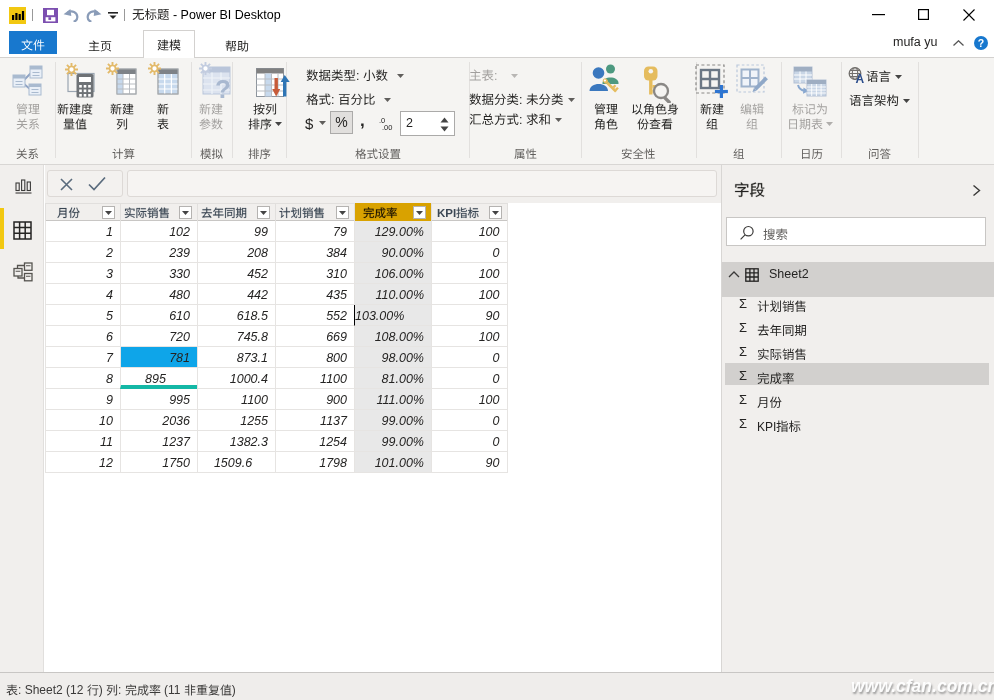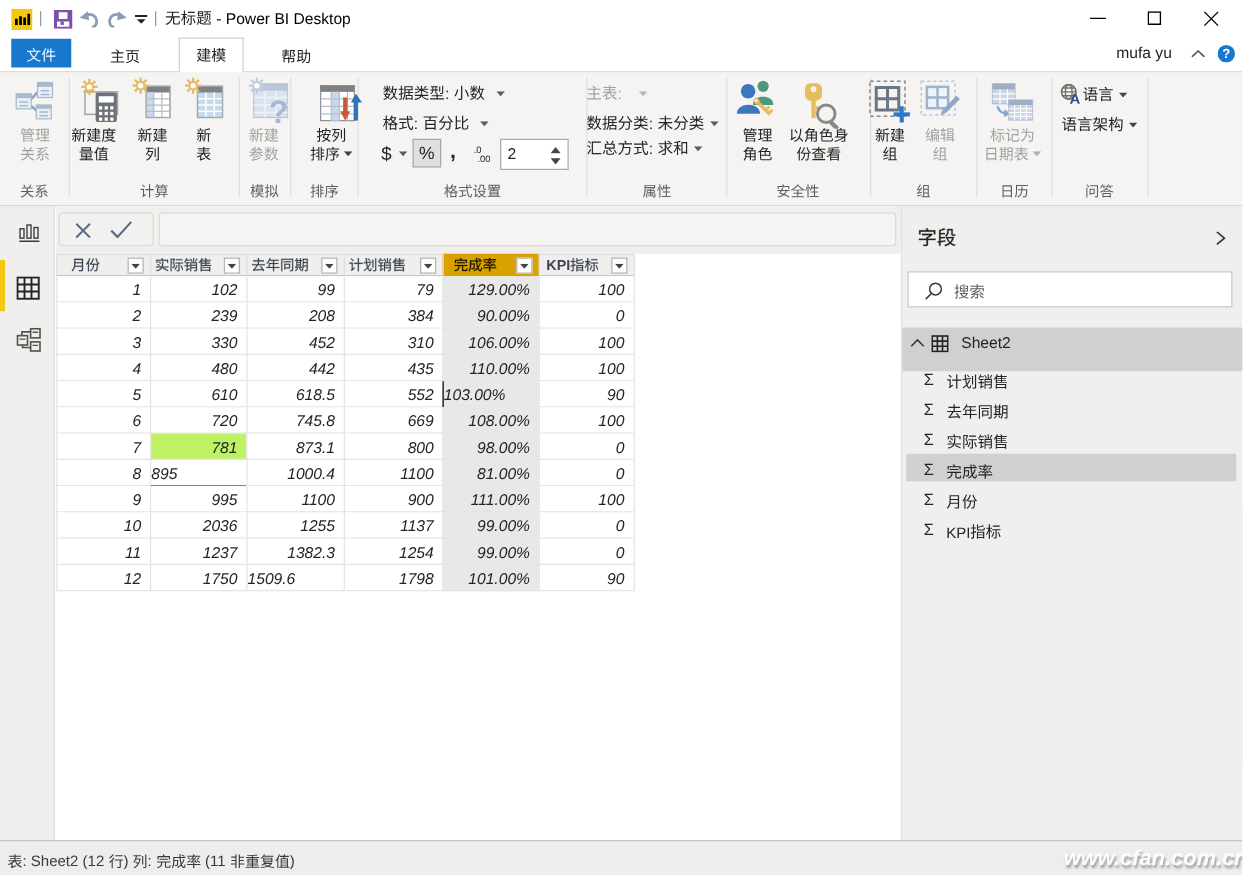--- a/index.html
+++ b/index.html
@@ -820,28 +820,28 @@
 <div class="abs lat" style="left:431.0px;top:305px;width:75.5px;height:21px;background:#fff;border-left:1px solid #e6e4e2;border-bottom:1px solid #e6e4e2;font-style:italic;font-size:12.5px;color:#252423;text-align:right;line-height:22px;padding-right:7px">90</div>
 <div class="abs" style="left:506.5px;top:305px;width:1px;height:21px;background:#e6e4e2"></div>
 <div class="abs lat" style="left:44.5px;top:326px;width:75.5px;height:21px;background:#fff;border-left:1px solid #e6e4e2;border-bottom:1px solid #e6e4e2;font-style:italic;font-size:12.5px;color:#252423;text-align:right;line-height:22px;padding-right:7px">6</div>
 <div class="abs lat" style="left:120.0px;top:326px;width:77px;height:21px;background:#fff;border-left:1px solid #e6e4e2;border-bottom:1px solid #e6e4e2;font-style:italic;font-size:12.5px;color:#252423;text-align:right;line-height:22px;padding-right:7px">720</div>
 <div class="abs lat" style="left:197.0px;top:326px;width:78px;height:21px;background:#fff;border-left:1px solid #e6e4e2;border-bottom:1px solid #e6e4e2;font-style:italic;font-size:12.5px;color:#252423;text-align:right;line-height:22px;padding-right:7px">745.8</div>
 <div class="abs lat" style="left:275.0px;top:326px;width:79px;height:21px;background:#fff;border-left:1px solid #e6e4e2;border-bottom:1px solid #e6e4e2;font-style:italic;font-size:12.5px;color:#252423;text-align:right;line-height:22px;padding-right:7px">669</div>
 <div class="abs lat" style="left:354.0px;top:326px;width:77px;height:21px;background:#E8E8E8;border-left:1px solid #e6e4e2;border-bottom:1px solid #e6e4e2;font-style:italic;font-size:12.5px;color:#252423;text-align:right;line-height:22px;padding-right:7px">108.00%</div>
 <div class="abs lat" style="left:431.0px;top:326px;width:75.5px;height:21px;background:#fff;border-left:1px solid #e6e4e2;border-bottom:1px solid #e6e4e2;font-style:italic;font-size:12.5px;color:#252423;text-align:right;line-height:22px;padding-right:7px">100</div>
 <div class="abs" style="left:506.5px;top:326px;width:1px;height:21px;background:#e6e4e2"></div>
 <div class="abs lat" style="left:44.5px;top:347px;width:75.5px;height:21px;background:#fff;border-left:1px solid #e6e4e2;border-bottom:1px solid #e6e4e2;font-style:italic;font-size:12.5px;color:#252423;text-align:right;line-height:22px;padding-right:7px">7</div>
-<div class="abs lat" style="left:120.0px;top:347px;width:77px;height:21px;background:#bef264;border-left:1px solid #e6e4e2;border-bottom:1px solid #e6e4e2;font-style:italic;font-size:12.5px;color:#252423;text-align:right;line-height:22px;padding-right:7px">781</div>
+<div class="abs lat" style="left:120.0px;top:347px;width:77px;height:21px;background:#0ea5e9;border-left:1px solid #e6e4e2;border-bottom:1px solid #e6e4e2;font-style:italic;font-size:12.5px;color:#252423;text-align:right;line-height:22px;padding-right:7px">781</div>
 <div class="abs lat" style="left:197.0px;top:347px;width:78px;height:21px;background:#fff;border-left:1px solid #e6e4e2;border-bottom:1px solid #e6e4e2;font-style:italic;font-size:12.5px;color:#252423;text-align:right;line-height:22px;padding-right:7px">873.1</div>
 <div class="abs lat" style="left:275.0px;top:347px;width:79px;height:21px;background:#fff;border-left:1px solid #e6e4e2;border-bottom:1px solid #e6e4e2;font-style:italic;font-size:12.5px;color:#252423;text-align:right;line-height:22px;padding-right:7px">800</div>
 <div class="abs lat" style="left:354.0px;top:347px;width:77px;height:21px;background:#E8E8E8;border-left:1px solid #e6e4e2;border-bottom:1px solid #e6e4e2;font-style:italic;font-size:12.5px;color:#252423;text-align:right;line-height:22px;padding-right:7px">98.00%</div>
 <div class="abs lat" style="left:431.0px;top:347px;width:75.5px;height:21px;background:#fff;border-left:1px solid #e6e4e2;border-bottom:1px solid #e6e4e2;font-style:italic;font-size:12.5px;color:#252423;text-align:right;line-height:22px;padding-right:7px">0</div>
 <div class="abs" style="left:506.5px;top:347px;width:1px;height:21px;background:#e6e4e2"></div>
 <div class="abs lat" style="left:44.5px;top:368px;width:75.5px;height:21px;background:#fff;border-left:1px solid #e6e4e2;border-bottom:1px solid #e6e4e2;font-style:italic;font-size:12.5px;color:#252423;text-align:right;line-height:22px;padding-right:7px">8</div>
-<div class="abs lat" style="left:120.0px;top:368px;width:77px;height:21px;background:#fff;border-left:1px solid #e6e4e2;border-bottom:1px solid #14b8a6;font-style:italic;font-size:12.5px;color:#252423;text-align:left;line-height:22px;padding-right:7px">895</div>
+<div class="abs lat" style="left:120.0px;top:368px;width:77px;height:21px;background:#fff;border-left:1px solid #e6e4e2;border-bottom:4px solid #14b8a6;font-style:italic;font-size:12.5px;color:#252423;text-align:center;line-height:22px;padding-right:7px">895</div>
 <div class="abs lat" style="left:197.0px;top:368px;width:78px;height:21px;background:#fff;border-left:1px solid #e6e4e2;border-bottom:1px solid #e6e4e2;font-style:italic;font-size:12.5px;color:#252423;text-align:right;line-height:22px;padding-right:7px">1000.4</div>
 <div class="abs lat" style="left:275.0px;top:368px;width:79px;height:21px;background:#fff;border-left:1px solid #e6e4e2;border-bottom:1px solid #e6e4e2;font-style:italic;font-size:12.5px;color:#252423;text-align:right;line-height:22px;padding-right:7px">1100</div>
 <div class="abs lat" style="left:354.0px;top:368px;width:77px;height:21px;background:#E8E8E8;border-left:1px solid #e6e4e2;border-bottom:1px solid #e6e4e2;font-style:italic;font-size:12.5px;color:#252423;text-align:right;line-height:22px;padding-right:7px">81.00%</div>
 <div class="abs lat" style="left:431.0px;top:368px;width:75.5px;height:21px;background:#fff;border-left:1px solid #e6e4e2;border-bottom:1px solid #e6e4e2;font-style:italic;font-size:12.5px;color:#252423;text-align:right;line-height:22px;padding-right:7px">0</div>
 <div class="abs" style="left:506.5px;top:368px;width:1px;height:21px;background:#e6e4e2"></div>
 <div class="abs lat" style="left:44.5px;top:389px;width:75.5px;height:21px;background:#fff;border-left:1px solid #e6e4e2;border-bottom:1px solid #e6e4e2;font-style:italic;font-size:12.5px;color:#252423;text-align:right;line-height:22px;padding-right:7px">9</div>
 <div class="abs lat" style="left:120.0px;top:389px;width:77px;height:21px;background:#fff;border-left:1px solid #e6e4e2;border-bottom:1px solid #e6e4e2;font-style:italic;font-size:12.5px;color:#252423;text-align:right;line-height:22px;padding-right:7px">995</div>
 <div class="abs lat" style="left:197.0px;top:389px;width:78px;height:21px;background:#fff;border-left:1px solid #e6e4e2;border-bottom:1px solid #e6e4e2;font-style:italic;font-size:12.5px;color:#252423;text-align:right;line-height:22px;padding-right:7px">1100</div>
 <div class="abs lat" style="left:275.0px;top:389px;width:79px;height:21px;background:#fff;border-left:1px solid #e6e4e2;border-bottom:1px solid #e6e4e2;font-style:italic;font-size:12.5px;color:#252423;text-align:right;line-height:22px;padding-right:7px">900</div>
 <div class="abs lat" style="left:354.0px;top:389px;width:77px;height:21px;background:#E8E8E8;border-left:1px solid #e6e4e2;border-bottom:1px solid #e6e4e2;font-style:italic;font-size:12.5px;color:#252423;text-align:right;line-height:22px;padding-right:7px">111.00%</div>
@@ -856,21 +856,21 @@
 <div class="abs" style="left:506.5px;top:410px;width:1px;height:21px;background:#e6e4e2"></div>
 <div class="abs lat" style="left:44.5px;top:431px;width:75.5px;height:21px;background:#fff;border-left:1px solid #e6e4e2;border-bottom:1px solid #e6e4e2;font-style:italic;font-size:12.5px;color:#252423;text-align:right;line-height:22px;padding-right:7px">11</div>
 <div class="abs lat" style="left:120.0px;top:431px;width:77px;height:21px;background:#fff;border-left:1px solid #e6e4e2;border-bottom:1px solid #e6e4e2;font-style:italic;font-size:12.5px;color:#252423;text-align:right;line-height:22px;padding-right:7px">1237</div>
 <div class="abs lat" style="left:197.0px;top:431px;width:78px;height:21px;background:#fff;border-left:1px solid #e6e4e2;border-bottom:1px solid #e6e4e2;font-style:italic;font-size:12.5px;color:#252423;text-align:right;line-height:22px;padding-right:7px">1382.3</div>
 <div class="abs lat" style="left:275.0px;top:431px;width:79px;height:21px;background:#fff;border-left:1px solid #e6e4e2;border-bottom:1px solid #e6e4e2;font-style:italic;font-size:12.5px;color:#252423;text-align:right;line-height:22px;padding-right:7px">1254</div>
 <div class="abs lat" style="left:354.0px;top:431px;width:77px;height:21px;background:#E8E8E8;border-left:1px solid #e6e4e2;border-bottom:1px solid #e6e4e2;font-style:italic;font-size:12.5px;color:#252423;text-align:right;line-height:22px;padding-right:7px">99.00%</div>
 <div class="abs lat" style="left:431.0px;top:431px;width:75.5px;height:21px;background:#fff;border-left:1px solid #e6e4e2;border-bottom:1px solid #e6e4e2;font-style:italic;font-size:12.5px;color:#252423;text-align:right;line-height:22px;padding-right:7px">0</div>
 <div class="abs" style="left:506.5px;top:431px;width:1px;height:21px;background:#e6e4e2"></div>
 <div class="abs lat" style="left:44.5px;top:452px;width:75.5px;height:21px;background:#fff;border-left:1px solid #e6e4e2;border-bottom:1px solid #e6e4e2;font-style:italic;font-size:12.5px;color:#252423;text-align:right;line-height:22px;padding-right:7px">12</div>
 <div class="abs lat" style="left:120.0px;top:452px;width:77px;height:21px;background:#fff;border-left:1px solid #e6e4e2;border-bottom:1px solid #e6e4e2;font-style:italic;font-size:12.5px;color:#252423;text-align:right;line-height:22px;padding-right:7px">1750</div>
-<div class="abs lat" style="left:197.0px;top:452px;width:78px;height:21px;background:#fff;border-left:1px solid #e6e4e2;border-bottom:1px solid #e6e4e2;font-style:italic;font-size:12.5px;color:#252423;text-align:left;line-height:22px;padding-right:7px">1509.6</div>
+<div class="abs lat" style="left:197.0px;top:452px;width:78px;height:21px;background:#fff;border-left:1px solid #e6e4e2;border-bottom:1px solid #e6e4e2;font-style:italic;font-size:12.5px;color:#252423;text-align:center;line-height:22px;padding-right:7px">1509.6</div>
 <div class="abs lat" style="left:275.0px;top:452px;width:79px;height:21px;background:#fff;border-left:1px solid #e6e4e2;border-bottom:1px solid #e6e4e2;font-style:italic;font-size:12.5px;color:#252423;text-align:right;line-height:22px;padding-right:7px">1798</div>
 <div class="abs lat" style="left:354.0px;top:452px;width:77px;height:21px;background:#E8E8E8;border-left:1px solid #e6e4e2;border-bottom:1px solid #e6e4e2;font-style:italic;font-size:12.5px;color:#252423;text-align:right;line-height:22px;padding-right:7px">101.00%</div>
 <div class="abs lat" style="left:431.0px;top:452px;width:75.5px;height:21px;background:#fff;border-left:1px solid #e6e4e2;border-bottom:1px solid #e6e4e2;font-style:italic;font-size:12.5px;color:#252423;text-align:right;line-height:22px;padding-right:7px">90</div>
 <div class="abs" style="left:506.5px;top:452px;width:1px;height:21px;background:#e6e4e2"></div>
 <div class="abs" style="left:722px;top:165px;width:272px;height:507px;background:#f1efed"></div>
 <div class="abs" style="left:734px;top:182px;line-height:17px"><svg class="zh" style="vertical-align:-2.8px;" width="31.0" height="16.4" viewBox="0 -880 2000 1060">
       <g fill="#252423" stroke="#252423" stroke-width="14">
         <use href="#z5B57" x="0"></use>
         <use href="#z6BB5" x="1000"></use>
       </g>

